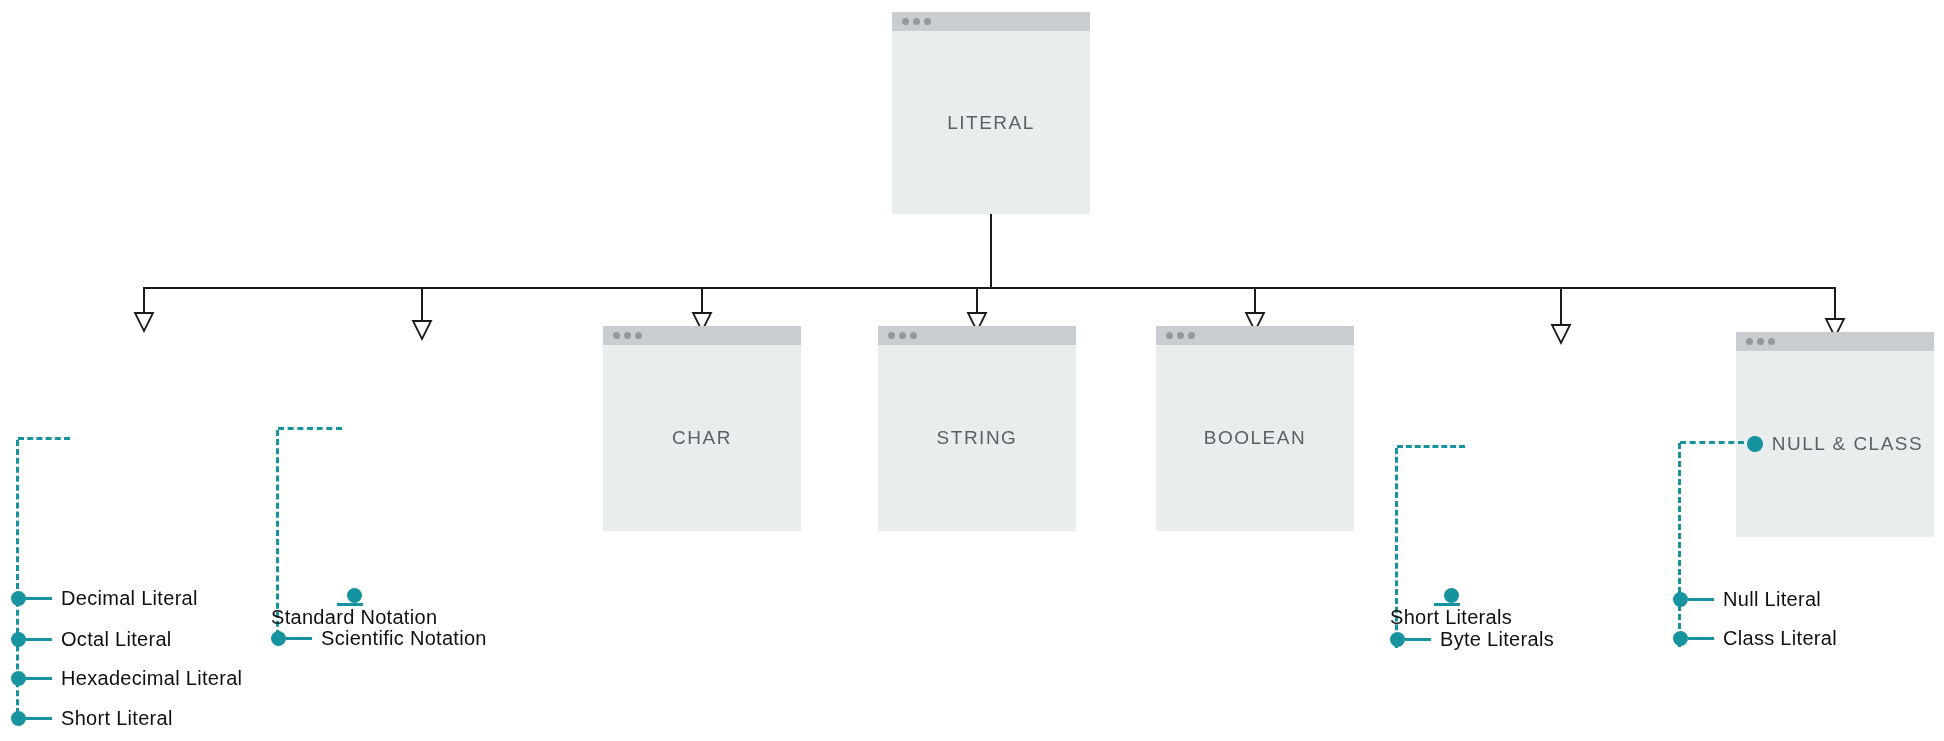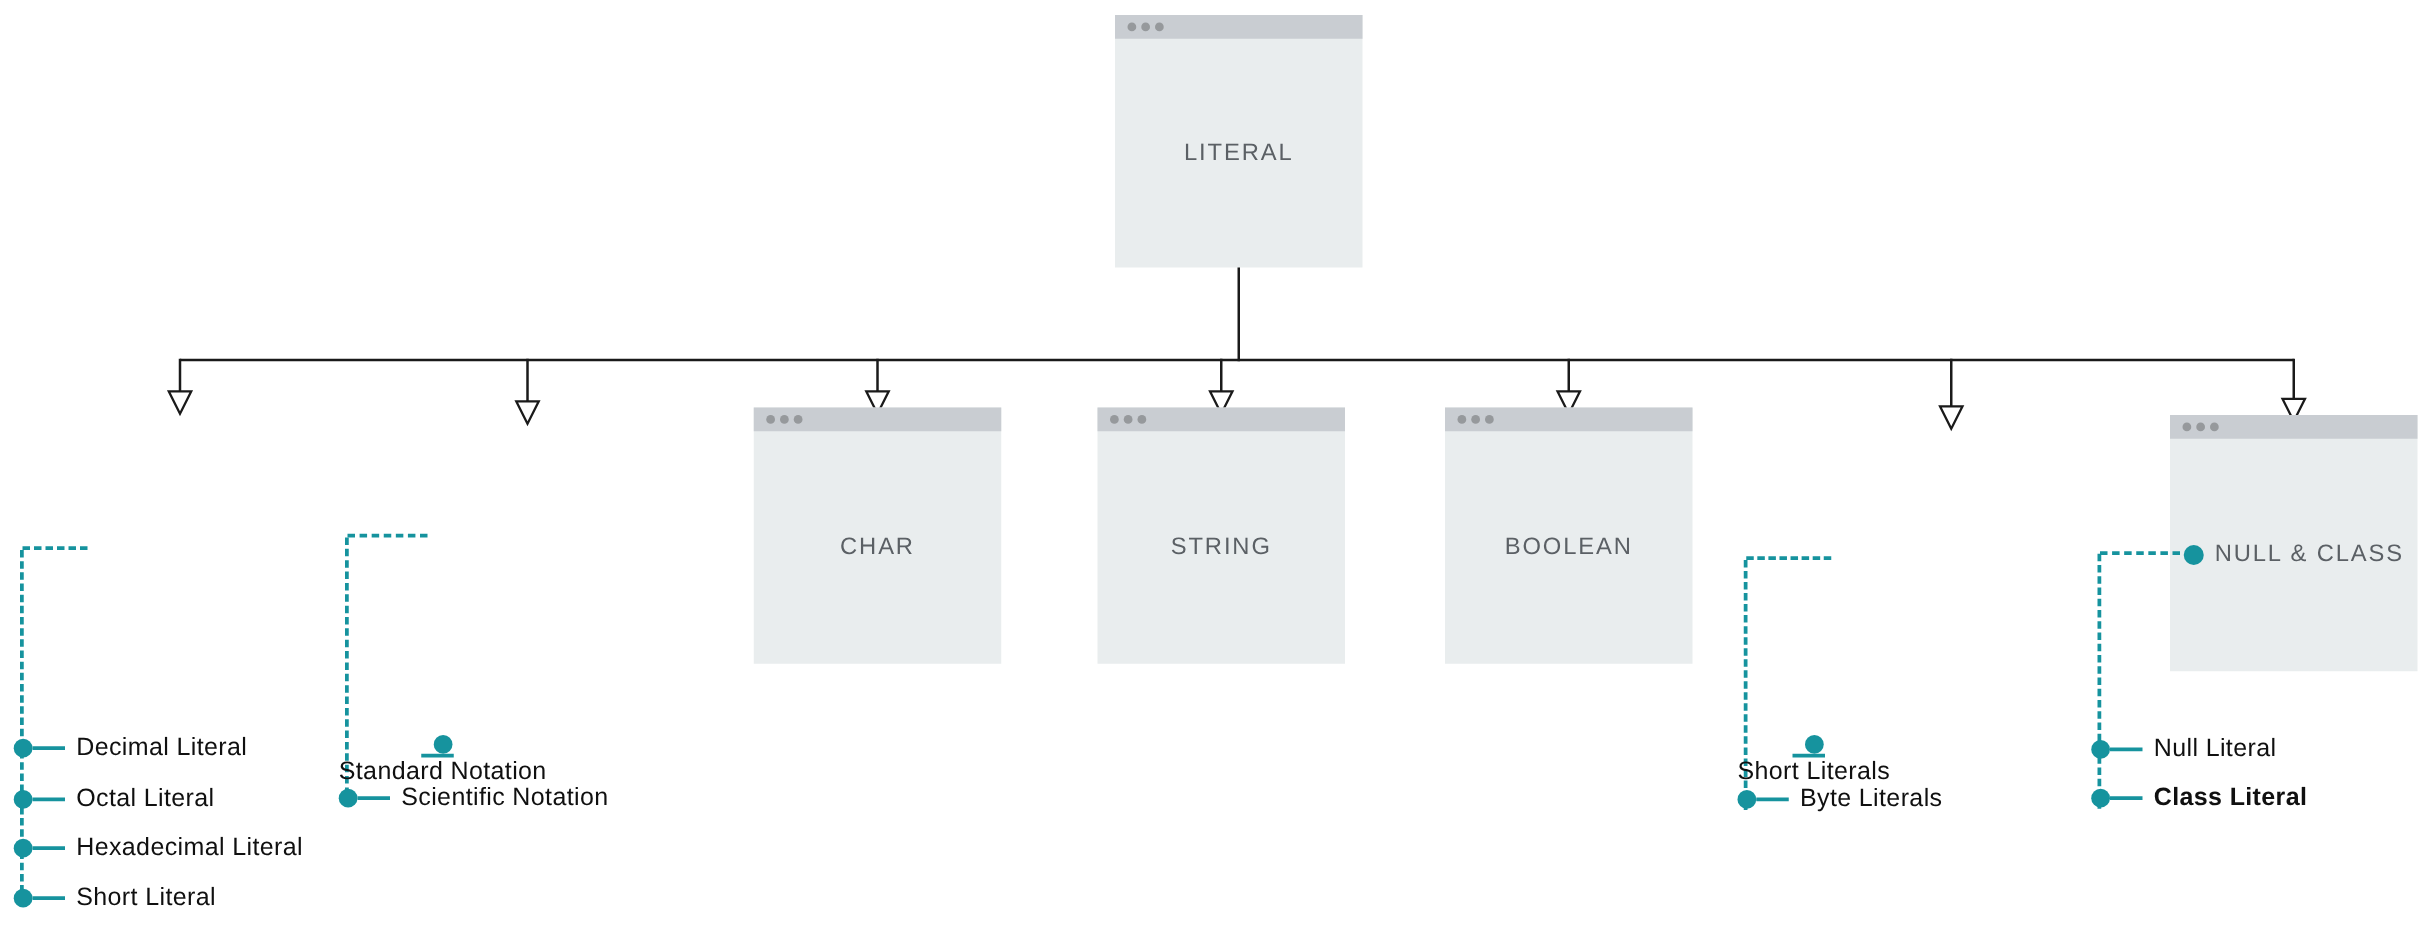--- a/index.html
+++ b/index.html
@@ -204,19 +204,19 @@
     <span class="sub-dot"></span>
     <span class="sub-line"></span>
     <span class="sub-label">Byte Literals</span>
   </div>
 
   <div class="sub-row" style="left:1673px;top:589px;">
     <span class="sub-dot"></span>
     <span class="sub-line"></span>
     <span class="sub-label">Null Literal</span>
   </div>
-  <div class="sub-row" style="left:1673px;top:628px;font-weight:bold;">
+  <div class="sub-row" style="left:1673px;top:628px;">
     <span class="sub-dot"></span>
     <span class="sub-line"></span>
     <span class="sub-label">Class Literal</span>
   </div>
 
 </div>
 
 </body></html>

